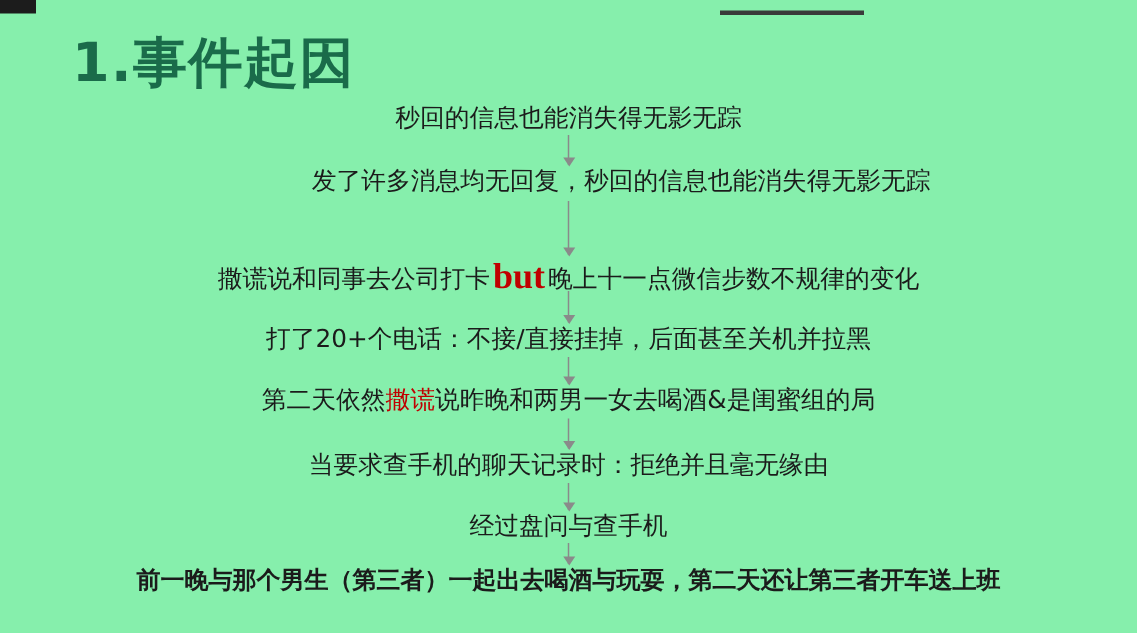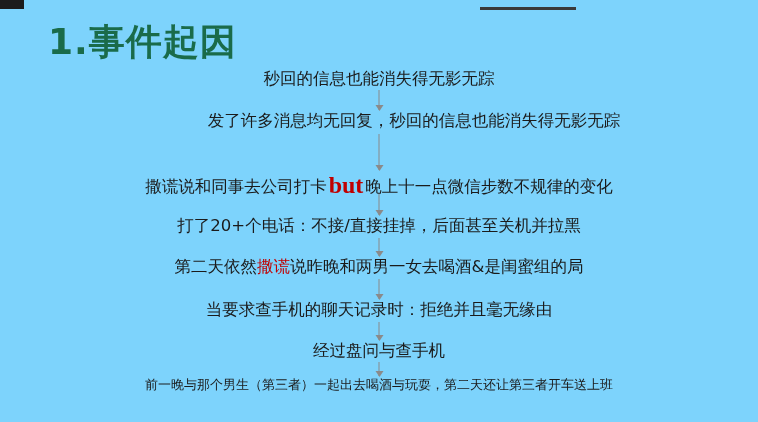--- a/index.html
+++ b/index.html
@@ -11,21 +11,21 @@
     height: 422px;
     background: #ffffff;
     font-family: "Liberation Sans", "DejaVu Sans", sans-serif;
     overflow: hidden;
     position: relative;
   }
   .slide {
     position: relative;
     width: 758px;
     height: 422px;
-    background: #7dd3fc;
+    background: #86efac;
   }
   
   .top-bar {
     position: absolute;
     left: 0;
     top: 0;
     width: 24px;
     height: 9px;
     background: #1c1c1c;
   }
@@ -63,21 +63,21 @@
     white-space: nowrap;
     font-family: "DejaVu Sans", "Liberation Sans", sans-serif;
   }
   .l1 { position: absolute; top: 8px; }
   .l2 { position: absolute; top: 50px; margin-left: 35px; }
   .l3 { position: absolute; top: 110px; }
   .l4 { position: absolute; top: 155px; }
   .l5 { position: absolute; top: 196px; }
   .l6 { position: absolute; top: 239px; text-align: center; }
   .l7 { position: absolute; top: 280px; }
-  .l8 { position: absolute; top: 316px; font-size: 13px; }
+  .l8 { position: absolute; top: 316px; font-size: 16px; font-weight: bold; }
 
   .but {
     color: #c00000;
     font-weight: bold;
     font-size: 24px;
     font-family: "Liberation Serif", "DejaVu Serif", serif;
     padding: 0 2px;
     vertical-align: -1px;
   }
   .red {

